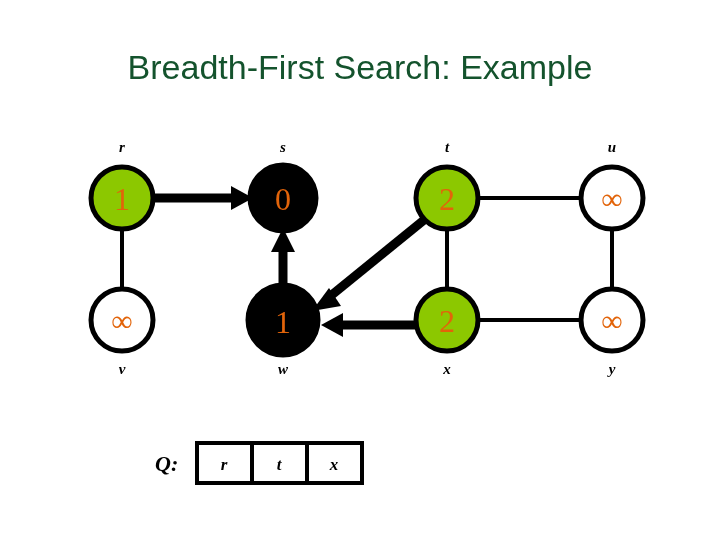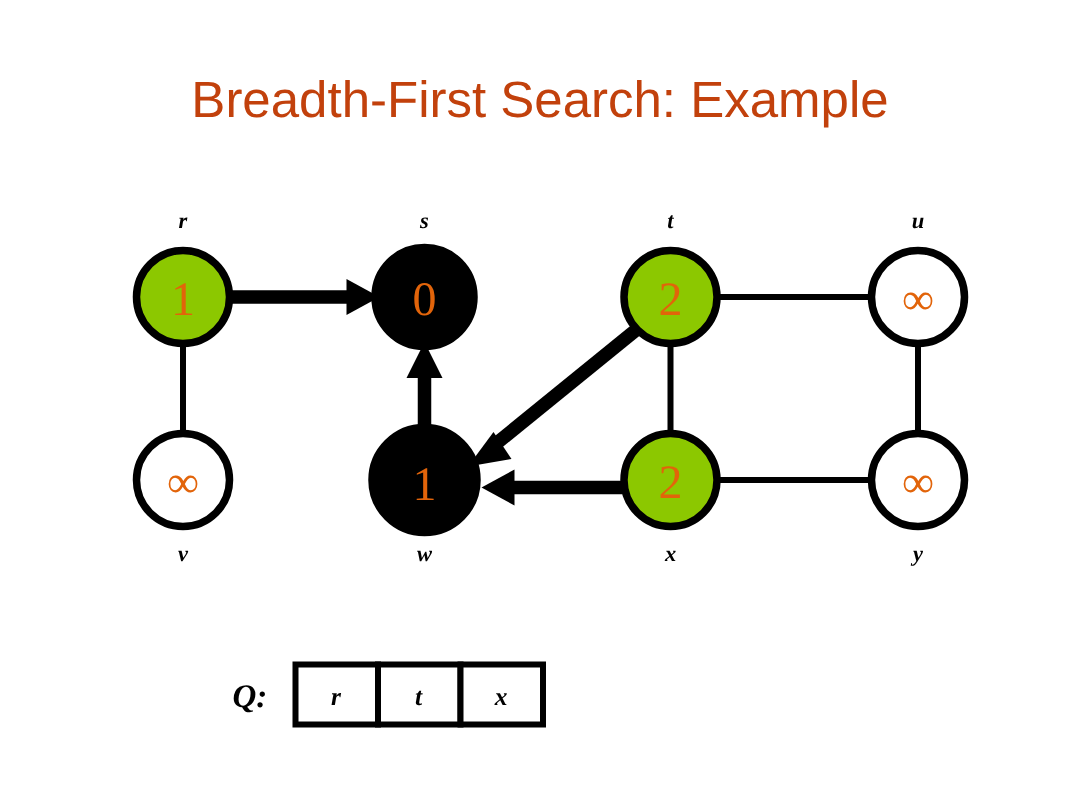--- a/index.html
+++ b/index.html
@@ -22,21 +22,21 @@
   }
   #title {
     position: absolute;
     left: 0;
     top: 48px;
     width: 720px;
     text-align: center;
     font-family: "Liberation Sans", sans-serif;
     font-size: 34px;
     font-weight: normal;
-    color: #c2410c;
+    color: #14532d;
     letter-spacing: 0px;
     white-space: nowrap;
   }
   svg#graph {
     position: absolute;
     left: 0;
     top: 0;
     width: 720px;
     height: 540px;
   }

